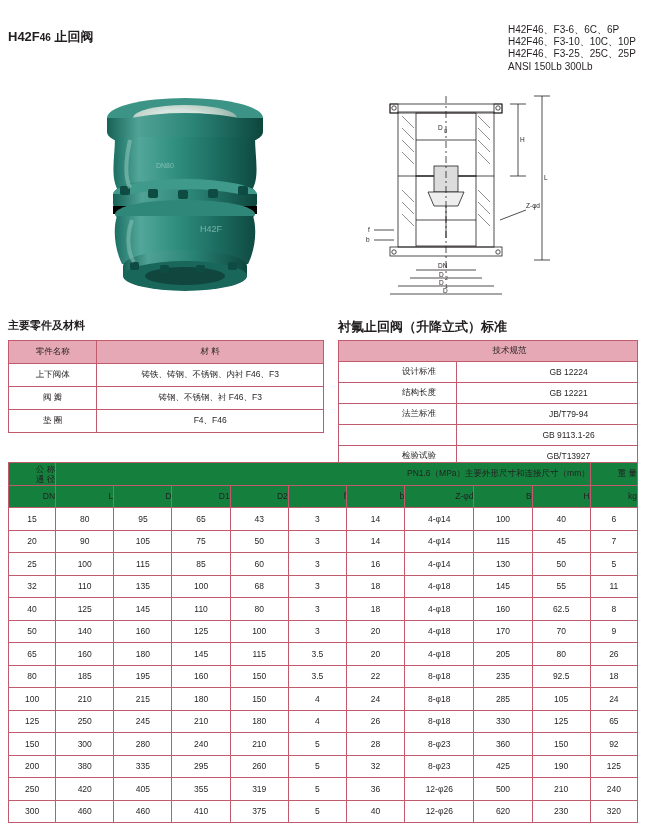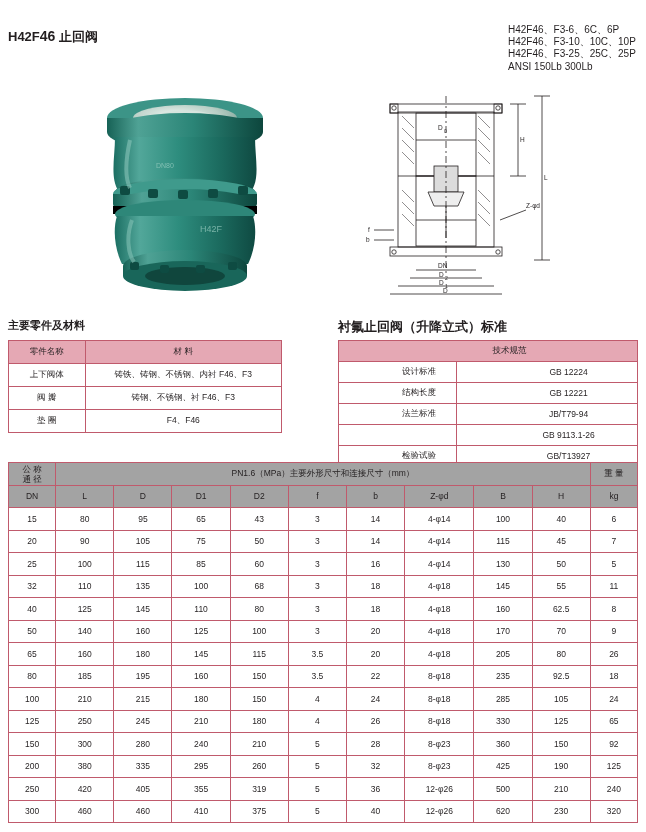--- a/index.html
+++ b/index.html
@@ -11,21 +11,21 @@
     position:relative;
     overflow:hidden;
   }
   .page{position:relative;width:646px;height:832px;}
 
   
   .title{
     position:absolute;left:8px;top:28px;
     font-size:13px;font-weight:bold;letter-spacing:0px;
   }
-  .title .sub{font-size:14px;}
+  .title .sub{font-size:10px;}
   .spec-list{
     position:absolute;left:508px;top:24px;
     font-size:10px;line-height:12.2px;
     white-space:nowrap;
   }
   .spec-list div{letter-spacing:0px;}
 
   
   .photo{
     position:absolute;left:60px;top:82px;width:250px;height:215px;
@@ -49,35 +49,35 @@
     border:1px solid #c05a6c;
     font-size:8.5px;
     text-align:center;
     color:#231f20;
     padding:0;
     height:20px;
   }
   .hdr{background:#e5a8b4;font-weight:normal;}
 
   
-  .mat-table{position:absolute;left:8px;top:340px;width:274px;}
+  .mat-table{position:absolute;left:8px;top:340px;width:316px;}
   .mat-table td{height:22px;}
   .mat-table .c1{width:86px;}
   .mat-table .c2{width:222px;}
 
   
   .std-table{position:absolute;left:338px;top:340px;width:300px;}
   .std-table td{height:20px;padding-left:43px;}
   .std-table .c1{width:110px;margin-top:20px;}
   .std-table .c2{width:188px;text-align:center;}
 
   
   .dim-table{position:absolute;left:8px;top:462px;width:630px;}
   .dim-table td{height:21.5px;font-size:8.5px;}
-  .dim-table td.hcell{background:#a3a3a3;}
+  .dim-table td.hcell{background:#15803d;text-align:right;}
   .w-dn{width:46px;}
   .w-col{width:57px;}
   .w-zd{width:68px;}
   .w-kg{width:46px;}
   .vtext{line-height:10px;}
 </style>
 </head>
 <body>
 
 <div class="page">

